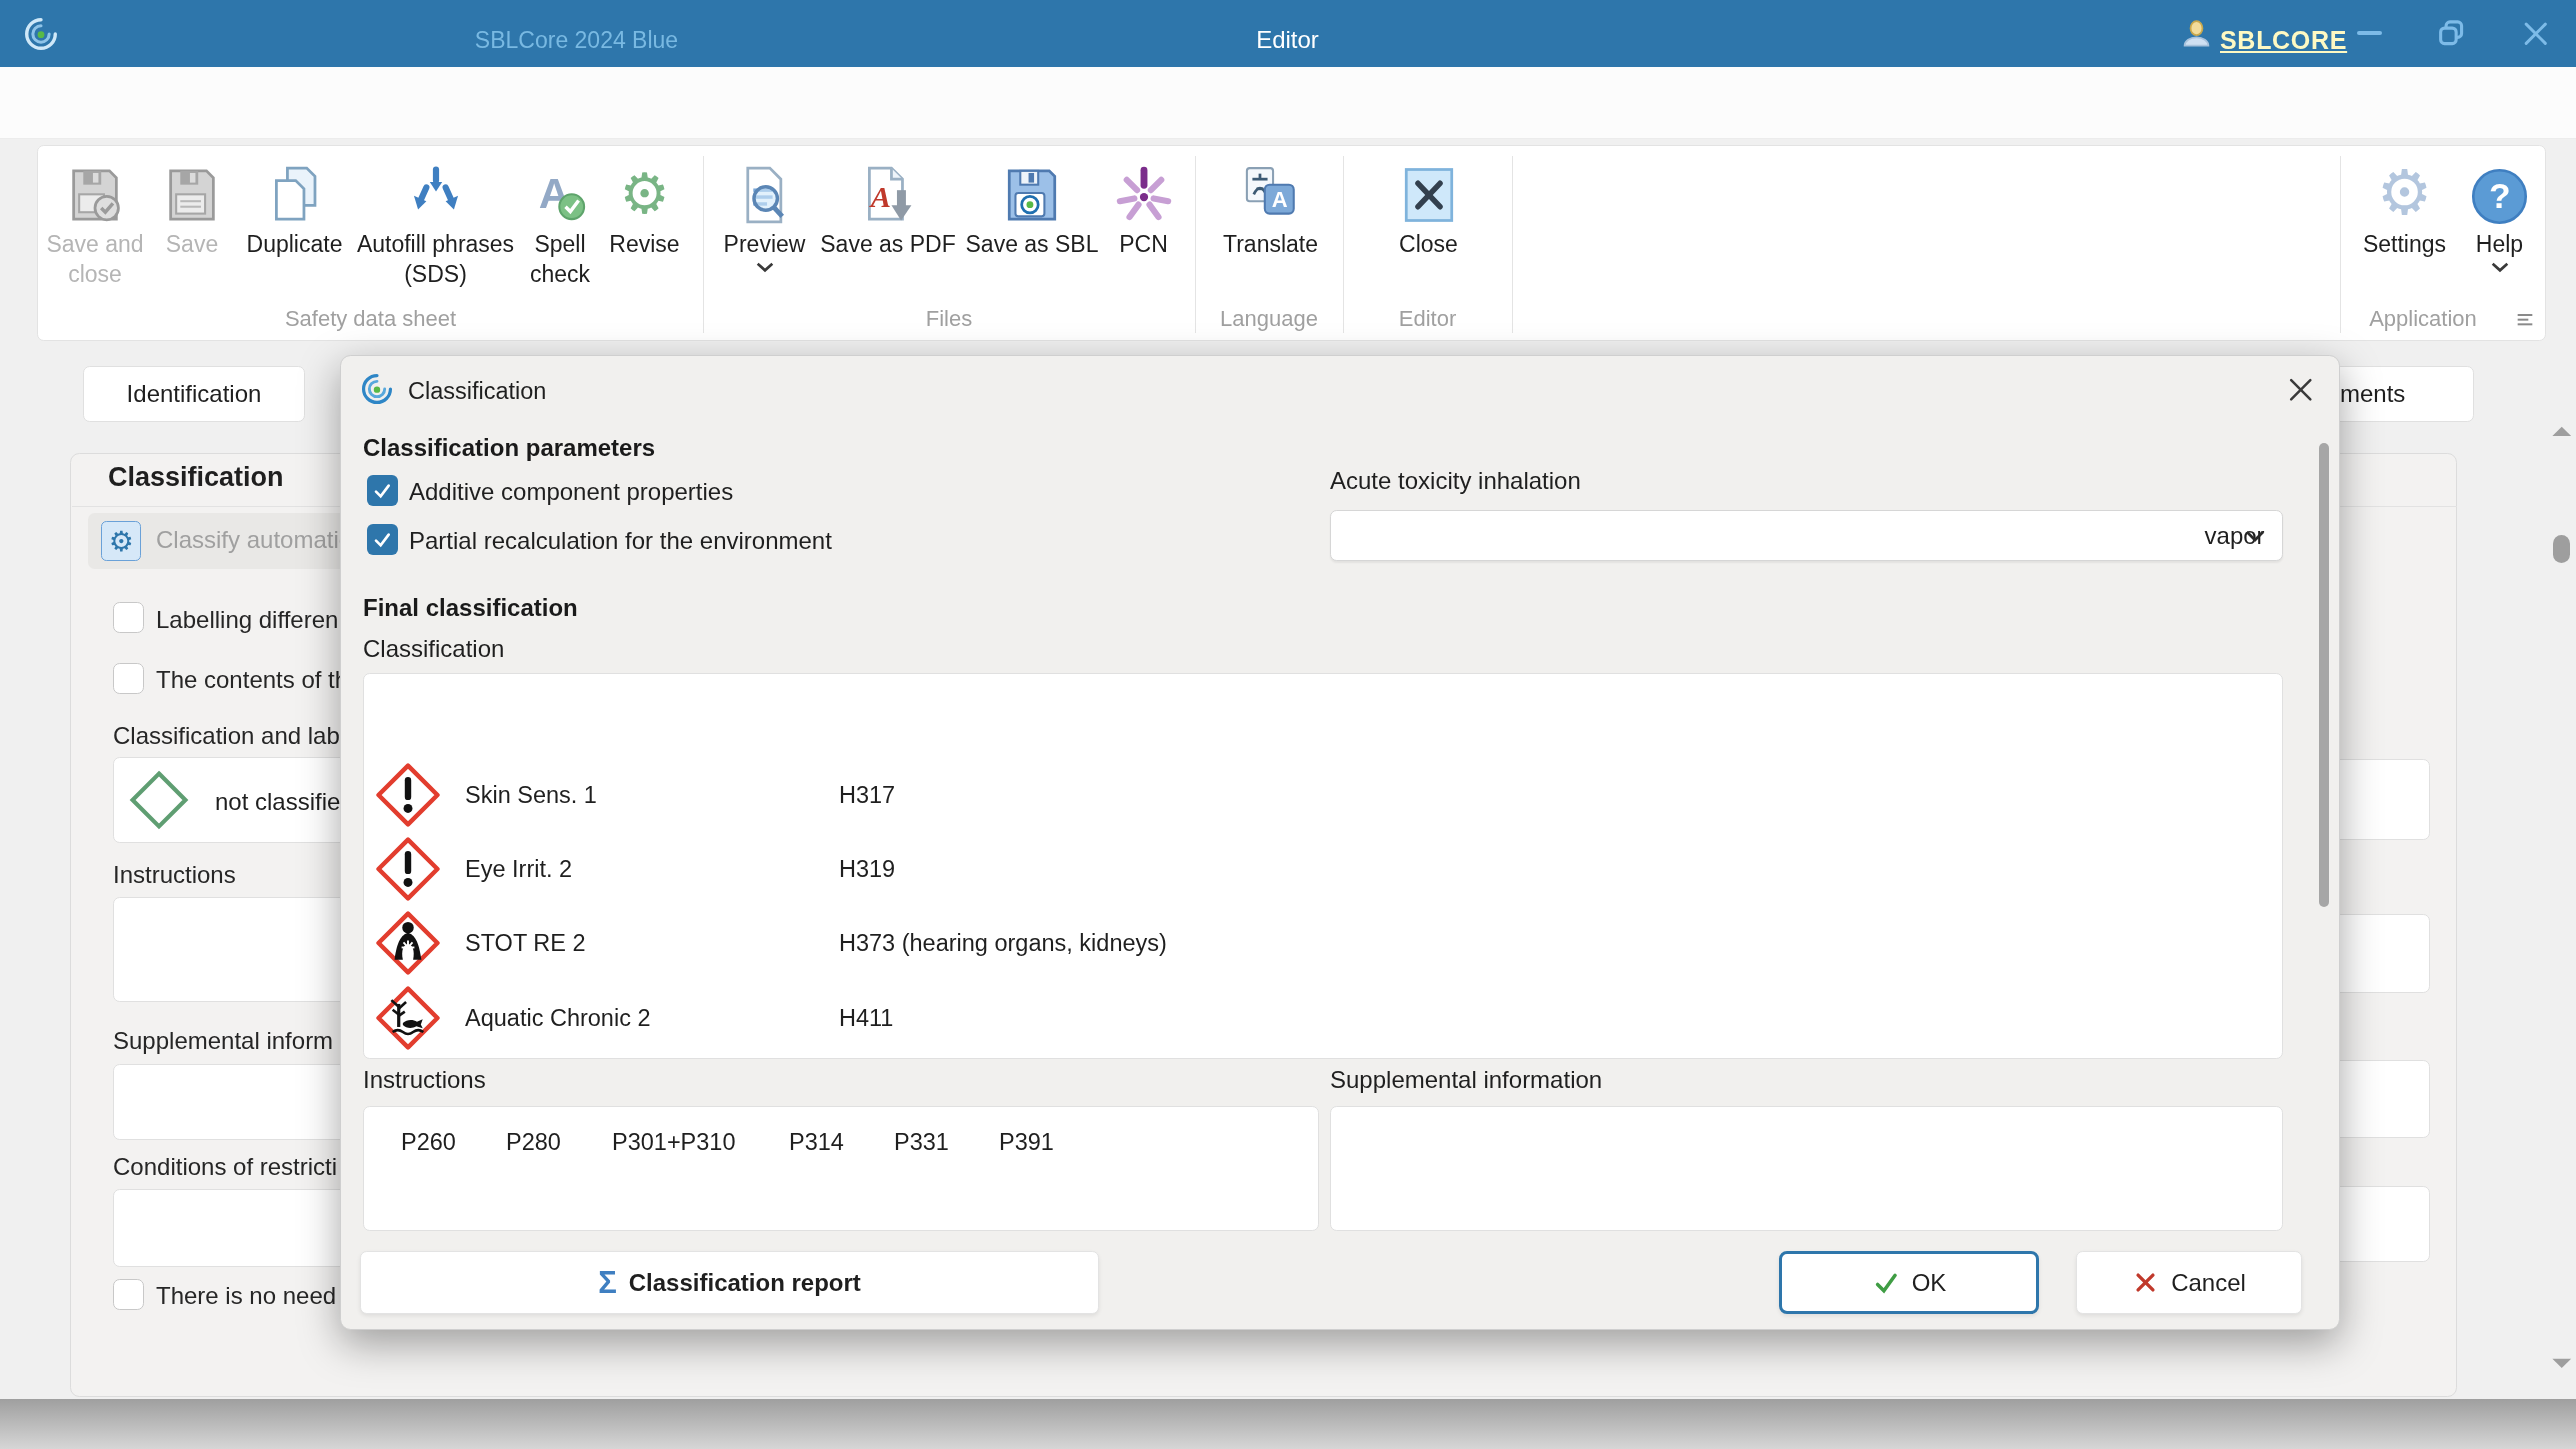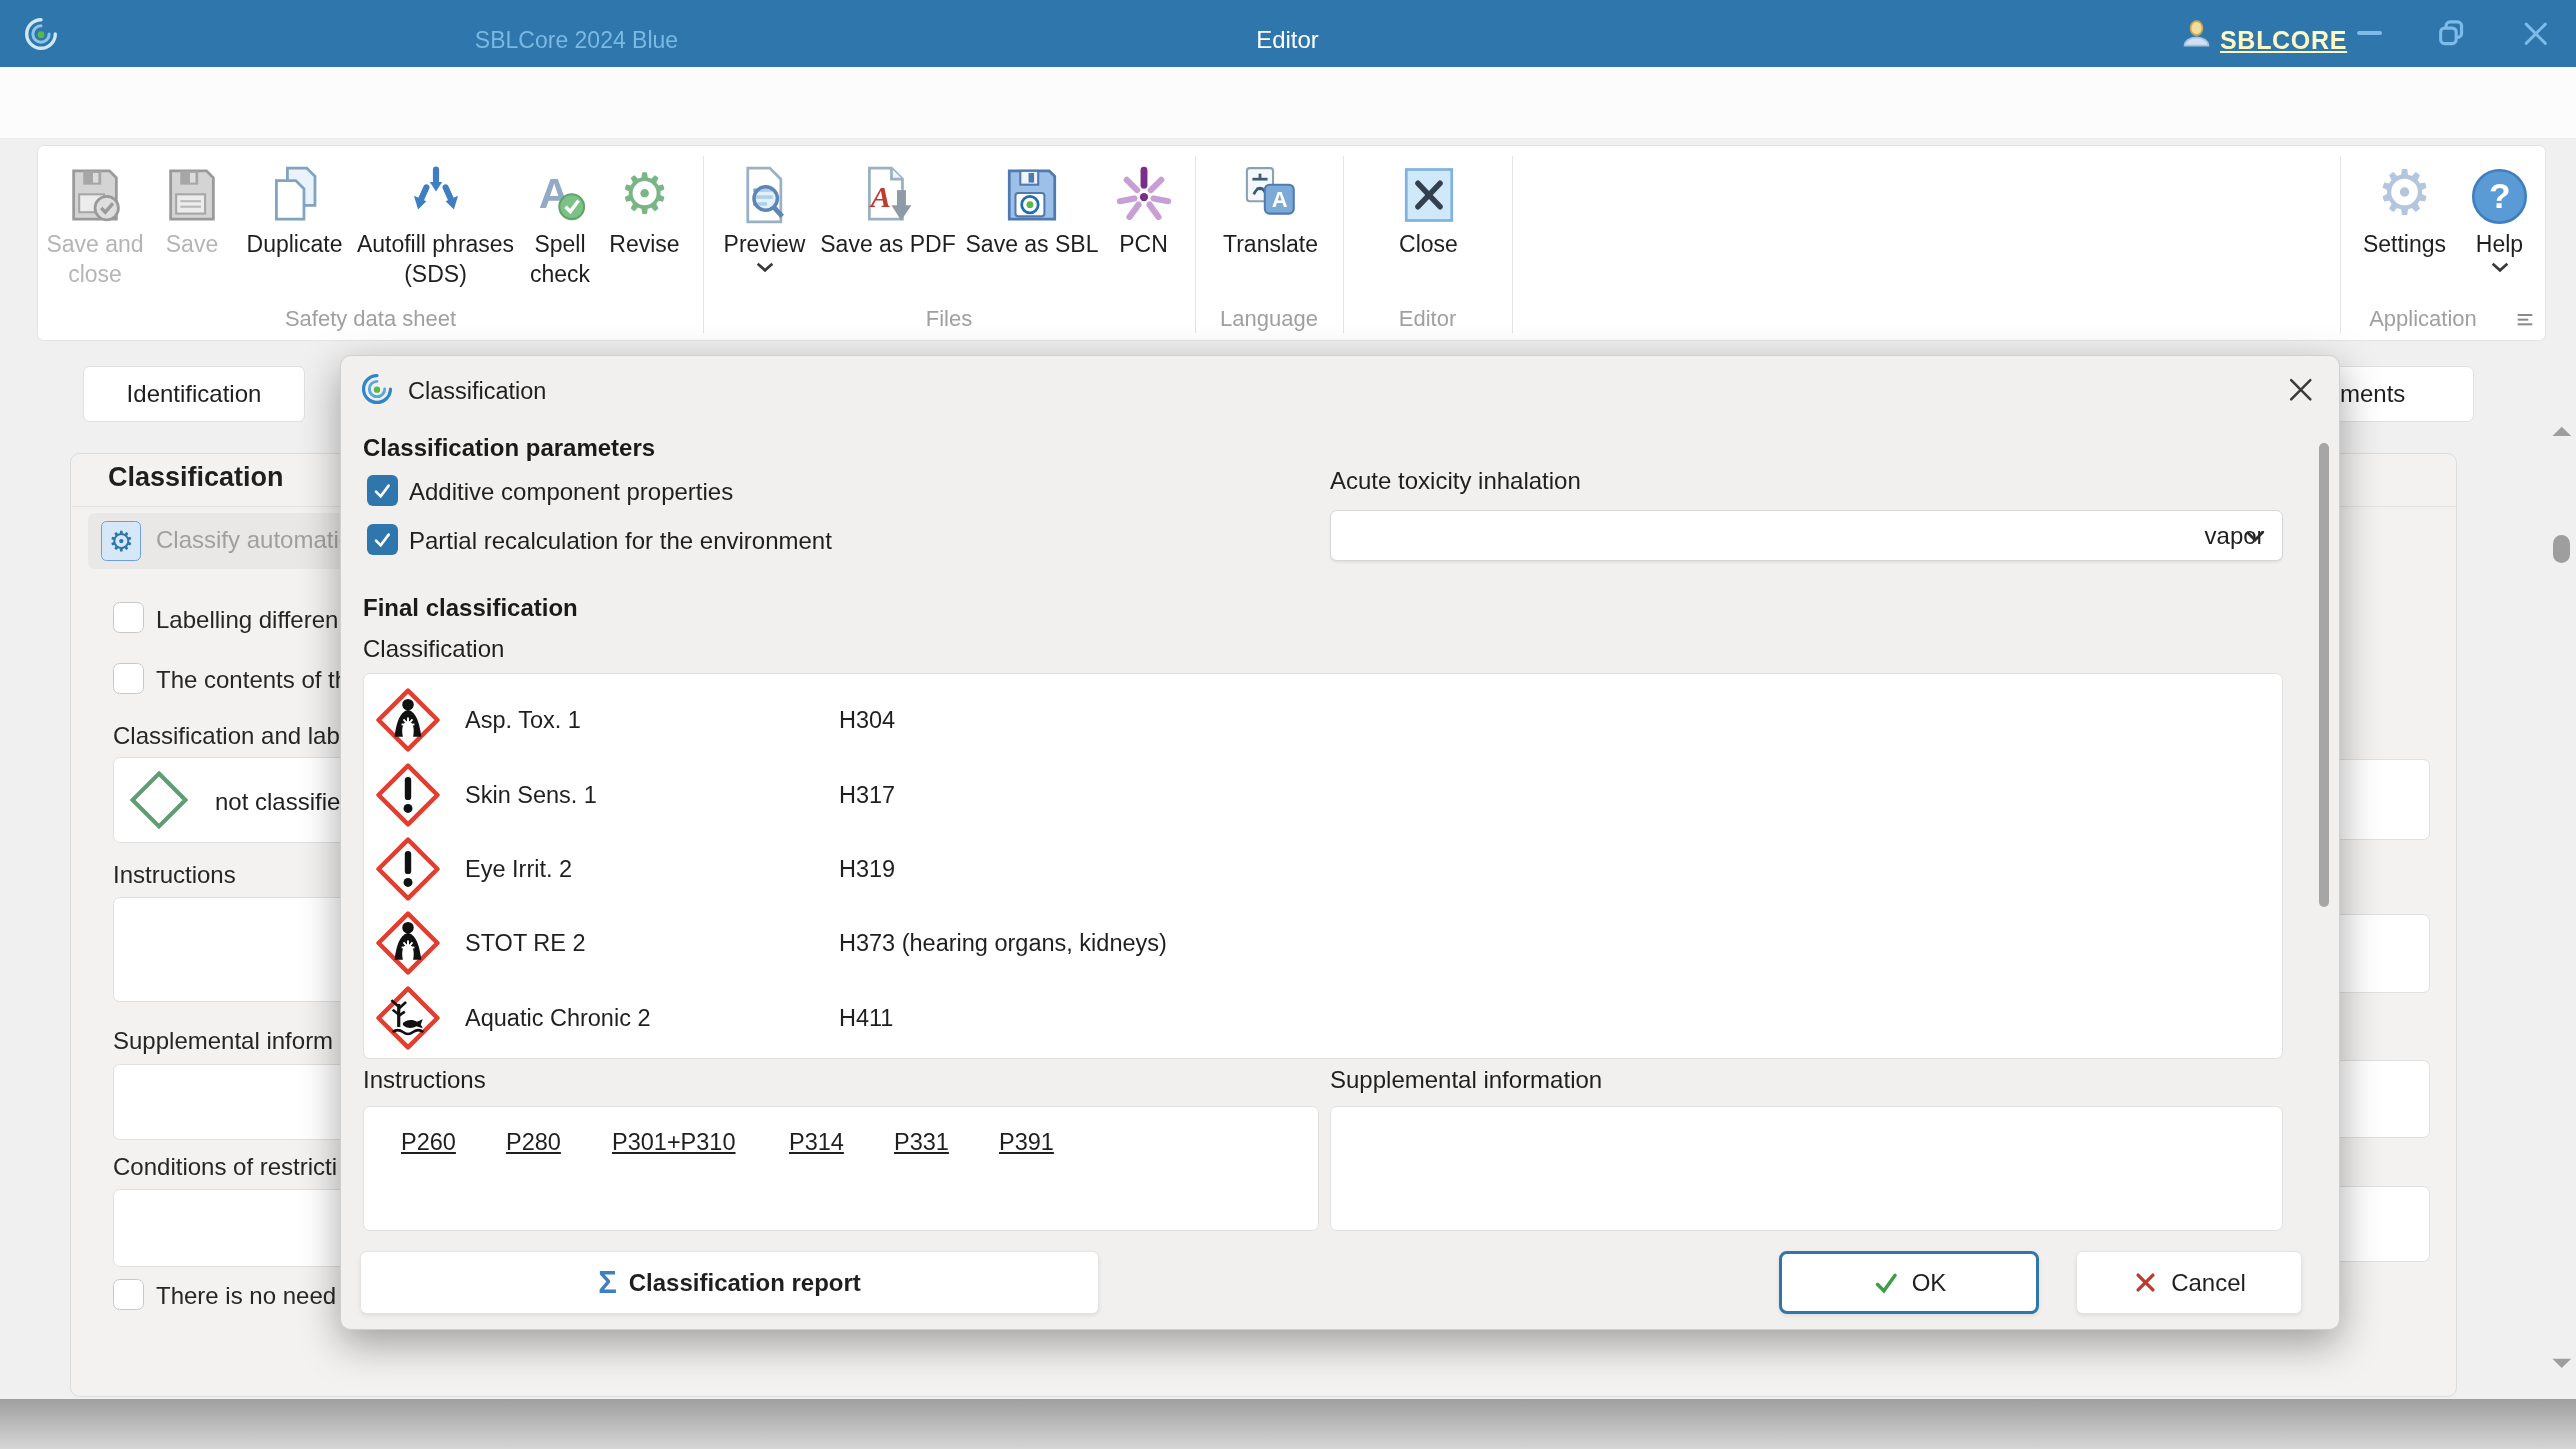--- a/index.html
+++ b/index.html
@@ -46,21 +46,21 @@
   .dlg-bold { position:absolute; font-size:24px; font-weight:bold; color:#1a1a1a; }
   .dlg-text { position:absolute; font-size:24px; color:#1f1f1f; }
   .bluecheck { position:absolute; width:31px; height:31px; background:#2e76ab; border-radius:6px; display:flex; align-items:center; justify-content:center; }
   #acute-select { position:absolute; left:989px; top:154px; width:953px; height:51px; background:#fff; border:0.7px solid #d6d6d6; border-radius:6.7px; display:flex; align-items:center; padding:0 17.4px; font-size:24px; box-shadow:0 1.3px 2px rgba(0,0,0,.06);justify-content:flex-end; }
   #class-list { position:absolute; left:22px; top:317px; width:1920px; height:386px; background:#fff; border:0.7px solid #e0e0e0; border-radius:6.7px; }
   .crow { position:absolute; left:0; width:100%; height:75px; }
   .crow .picto { position:absolute; left:12px; top:5.4px; }
   .crow .clabel { position:absolute; left:101px; top:24px; font-size:23.5px; }
   .crow .ccode  { position:absolute; left:475px; top:24px; font-size:23.5px; }
   #pcode-panel { position:absolute; left:22px; top:750px; width:956px; height:125px; background:#fff; border:0.7px solid #e0e0e0; border-radius:6.7px; }
-  .pcode { position:absolute; top:21.5px; font-size:23.5px; color:#1f1f1f;text-decoration:underline; }
+  .pcode { position:absolute; top:21.5px; font-size:23.5px; color:#1f1f1f; }
   #supp-panel { position:absolute; left:989px; top:750px; width:953px; height:125px; background:#fff; border:0.7px solid #e0e0e0; border-radius:6.7px; }
   .dlg-btn { position:absolute; top:895px; height:63px; background:#fff; border:1.3px solid #e3e3e3; border-radius:6.7px; display:flex; align-items:center; justify-content:center; gap:12px; font-size:24px; box-shadow:0 2px 4px rgba(0,0,0,.08); cursor:default; }
   #dlg-scroll { position:absolute; left:1978px; top:87px; width:10px; height:464px; background:#a6a6a6; border-radius:5.4px; }
 </style>
 </head>
 <body>
 
 <div id="app">
 
   <div id="titlebar">
@@ -474,35 +474,20 @@
       <svg class="abs" style="right:17.4px;top:19px" width="20" height="13.4" viewBox="0 0 30 20">
         <polyline points="3,3 15,15 27,3" fill="none" stroke="#2a2a2a" stroke-width="4"></polyline>
       </svg>
     </div>
 
     <div class="dlg-bold" style="left:22px;top:238px">Final classification</div>
     <div class="dlg-text" style="left:22px;top:279px">Classification</div>
 
     <div id="class-list">
 
-      <div class="crow" style="top:8.7px">
-        <svg class="picto" width="64" height="64" viewBox="0 0 100 100">
-          <polygon points="50,4 96,50 50,96 4,50" fill="#fff" stroke="#e23d2e" stroke-width="7" stroke-linejoin="round"></polygon>
-          <circle cx="50" cy="26" r="9" fill="#111"></circle>
-          <path d="M50 34 C40 37 33 47 29 76 L42 76 C39 62 43 52 50 52 C57 52 61 62 58 76 L71 76 C67 47 60 37 50 34 Z" fill="#111"></path>
-          <g stroke="#fff" stroke-width="3">
-              <line x1="50" y1="46" x2="50" y2="68"></line>
-              <line x1="40" y1="57" x2="60" y2="57"></line>
-              <line x1="43" y1="49" x2="57" y2="65"></line>
-              <line x1="57" y1="49" x2="43" y2="65"></line>
-            </g>
-        </svg>
-        <span class="clabel">Asp. Tox. 1</span>
-        <span class="ccode">H304</span>
-      </div>
 
       <div class="crow" style="top:84px">
         <svg class="picto" width="64" height="64" viewBox="0 0 100 100">
           <polygon points="50,4 96,50 50,96 4,50" fill="#fff" stroke="#e23d2e" stroke-width="7" stroke-linejoin="round"></polygon>
           <rect x="45" y="22" width="10" height="36" rx="5" fill="#111"></rect>
             <circle cx="50" cy="71" r="7" fill="#111"></circle>
         </svg>
         <span class="clabel">Skin Sens. 1</span>
         <span class="ccode">H317</span>
       </div>

